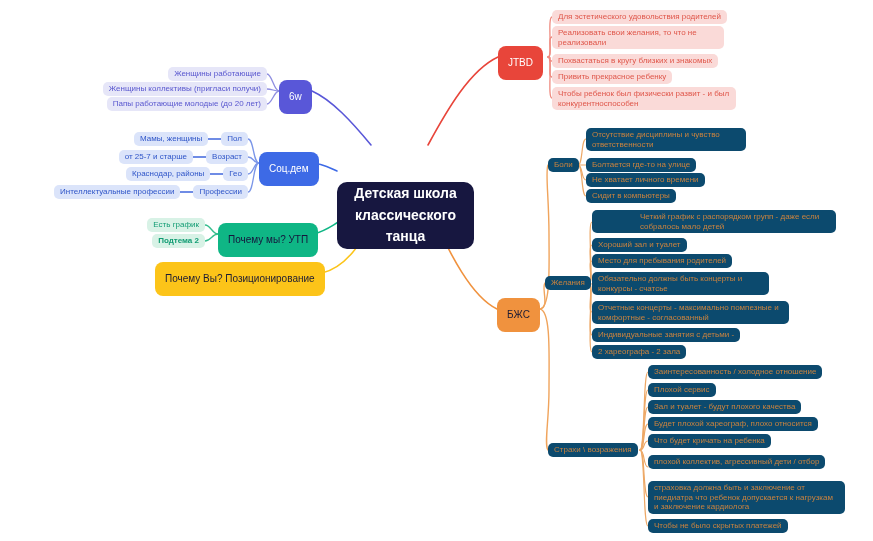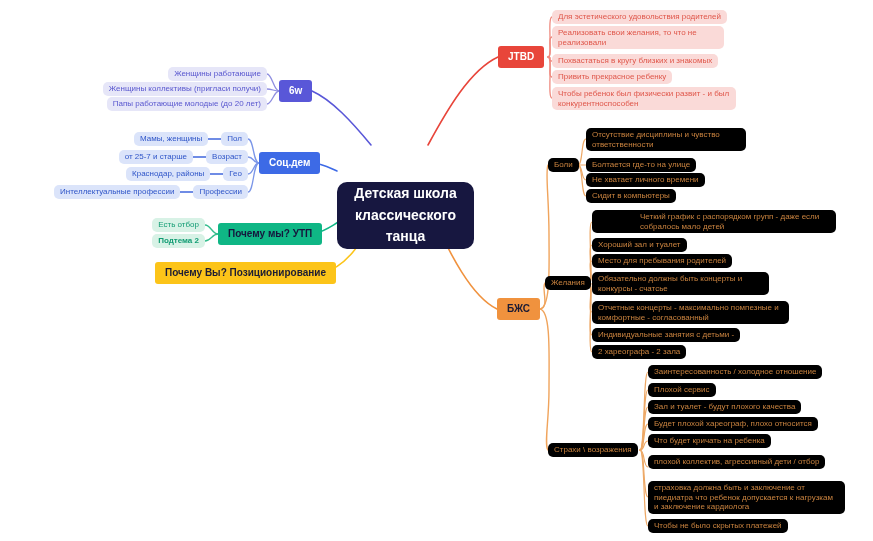--- a/index.html
+++ b/index.html
@@ -8,43 +8,43 @@
     font-family:"Liberation Sans","DejaVu Sans",sans-serif;
   }
   svg.wires{position:absolute;left:0;top:0;z-index:0;}
   svg.wires path{fill:none;stroke-linecap:round;}
   .pill{
     position:absolute;z-index:2;font-size:8px;line-height:1.2;
     padding:2px 6px;border-radius:5px;white-space:nowrap;
   }
   .wrapt{white-space:normal;}
   .node{
-    position:absolute;z-index:2;font-weight:bold;font-size:10px;line-height:1.15;
-    padding:5px 10px;border-radius:3px;white-space:nowrap;
+    position:absolute;z-index:2;font-weight:normal;font-size:10px;line-height:1.15;
+    padding:11px 10px;border-radius:8px;white-space:nowrap;
   }
   .central{
     position:absolute;z-index:3;background:#171740;color:#ffffff;
     font-weight:bold;font-size:14px;line-height:1.55;text-align:center;
     border-radius:10px;display:flex;align-items:center;justify-content:center;margin-top:37px;
   }
   .row{position:absolute;z-index:2;display:flex;align-items:center;}
   .row .pill{position:static;}
   .dash{width:13px;height:1.5px;background:#6f8ce5;flex:0 0 auto;}
   
   .node-red{background:#e8453a;color:#ffffff;}
   .leaf-red{background:#fadad8;color:#df564a;}
   .node-indigo{background:#5957d8;color:#ffffff;}
   .leaf-indigo{background:#e6e6f8;color:#5957cf;}
   .node-blue{background:#3d6ae6;color:#ffffff;}
   .leaf-blue{background:#dbe4fa;color:#2f55c8;}
   .node-green{background:#0fb685;color:#15153c;}
   .leaf-green{background:#d8f2e6;color:#119c73;}
   .node-yellow{background:#fcc419;color:#1c1c35;}
   .node-orange{background:#f0923e;color:#1c1c35;}
-  .leaf-orange{background:#000000;color:#ca833f;}
+  .leaf-orange{background:#0c4a6e;color:#ca833f;}
 </style>
 </head>
 <body>
 
 <div class="canvas">
 
   <svg class="wires" width="873" height="541">
 
     <g stroke="#e8453a" stroke-width="1.6">
       <path d="M428,145 C447,110 470,70 498,57"></path>
@@ -158,21 +158,21 @@
     <div class="dash"></div>
     <div class="pill leaf-blue">Гео</div>
   </div>
   <div class="row" style="right:625px;top:185px;">
     <div class="pill leaf-blue">Интеллектуальные профессии</div>
     <div class="dash"></div>
     <div class="pill leaf-blue">Профессии</div>
   </div>
 
   <div class="node node-green" style="left:218px;top:223px;">Почему мы? УТП</div>
-  <div class="pill leaf-green" style="right:668px;top:218px;">Есть отбор</div>
+  <div class="pill leaf-green" style="right:668px;top:218px;">Есть график</div>
   <div class="pill leaf-green" style="right:668px;top:234px;font-weight:bold;">Подтема 2</div>
 
   <div class="node node-yellow" style="left:155px;top:262px;">Почему Вы? Позиционирование</div>
 
   <div class="node node-orange" style="left:497px;top:298px;">БЖС</div>
 
   <div class="pill leaf-orange" style="left:548px;top:158px;">Боли</div>
   <div class="pill leaf-orange wrapt" style="left:586px;top:128px;max-width:148px;">Отсутствие дисциплины и чувство ответственности</div>
   <div class="pill leaf-orange" style="left:586px;top:158px;">Болтается где-то на улице</div>
   <div class="pill leaf-orange" style="left:586px;top:173px;">Не хватает личного времени</div>

